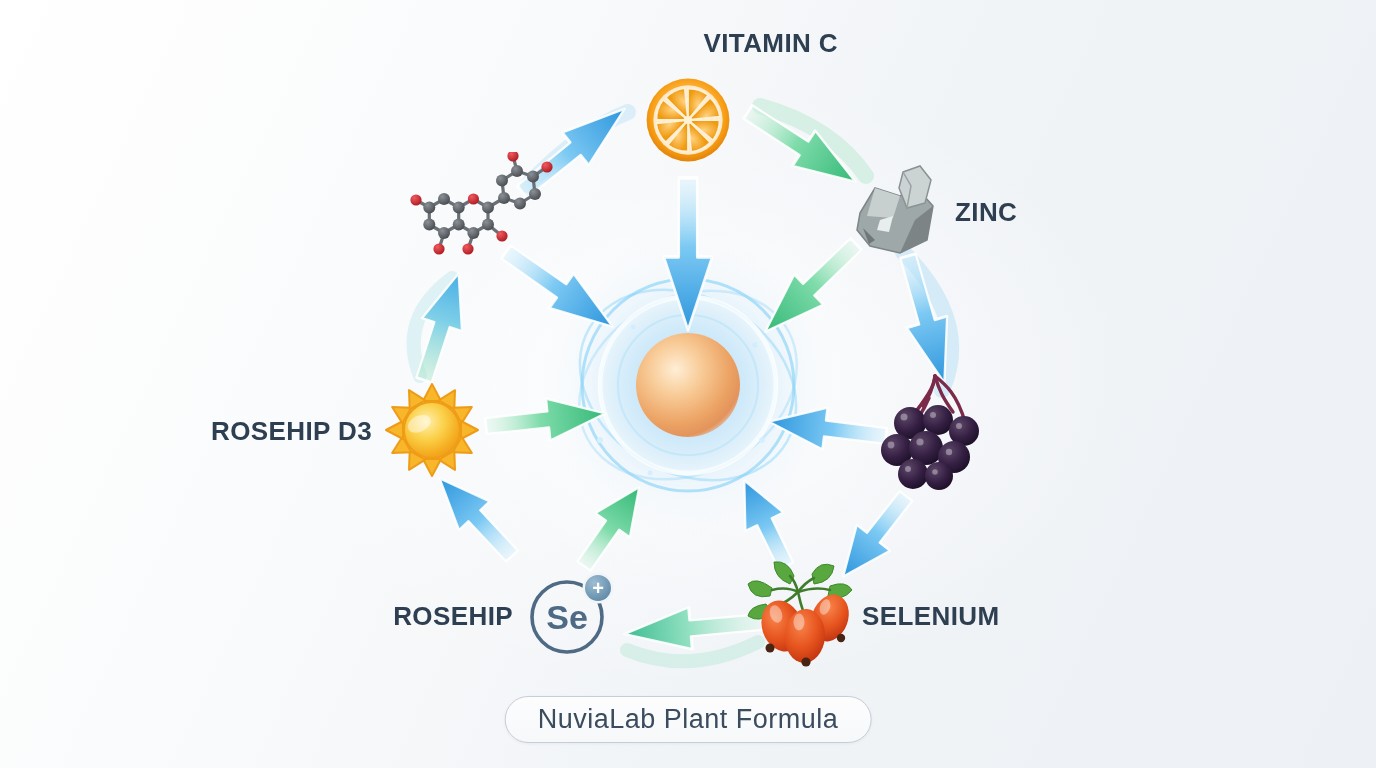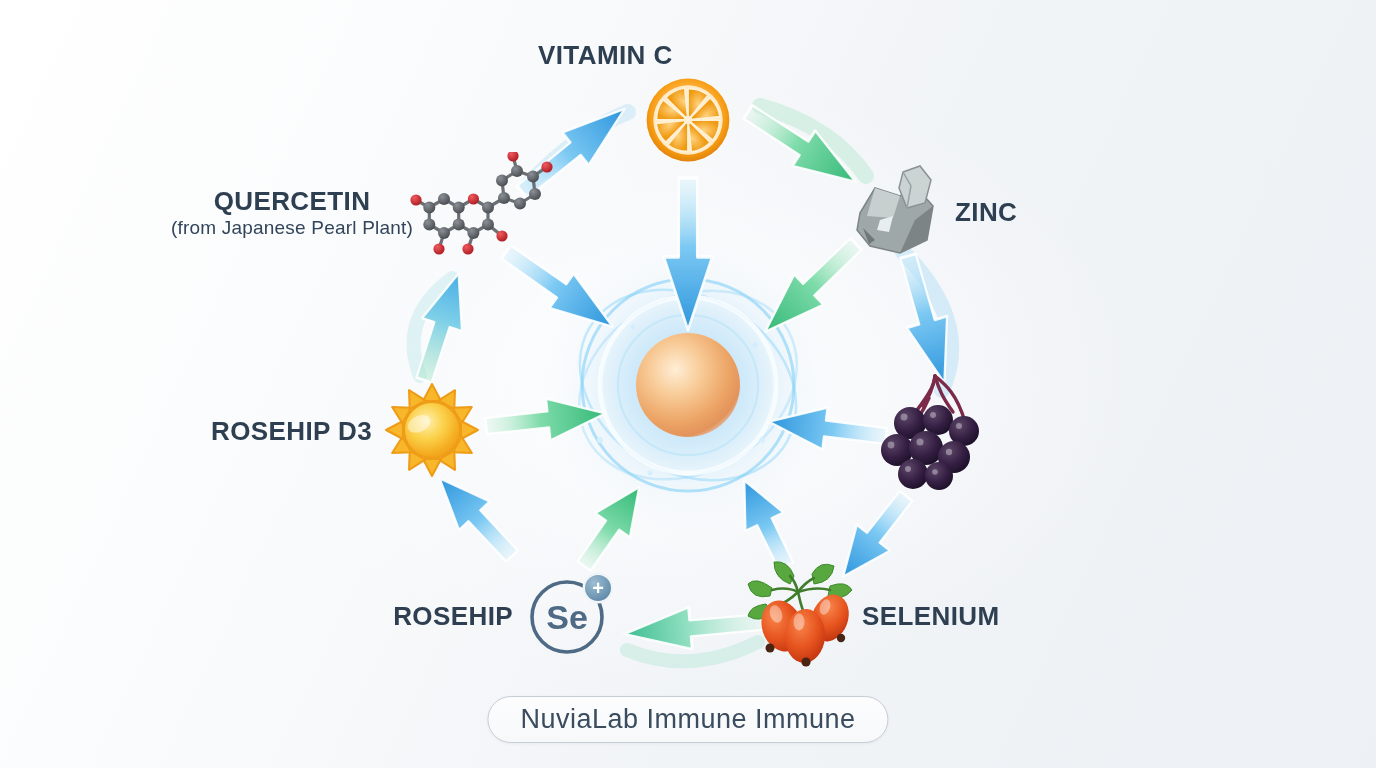--- a/index.html
+++ b/index.html
@@ -339,33 +339,29 @@
       <polygon points="0,-46 -9,-29 9,-29" transform="rotate(210)"></polygon>
       <polygon points="0,-46 -9,-29 9,-29" transform="rotate(240)"></polygon>
       <polygon points="0,-46 -9,-29 9,-29" transform="rotate(270)"></polygon>
       <polygon points="0,-46 -9,-29 9,-29" transform="rotate(300)"></polygon>
       <polygon points="0,-46 -9,-29 9,-29" transform="rotate(330)"></polygon>
     </g>
     <circle r="28" fill="url(#sunG)" stroke="#ef9d18" stroke-width="2"></circle>
     <ellipse cx="-9" cy="-11" rx="12" ry="8" fill="rgba(255,255,255,0.45)" transform="rotate(-25)"></ellipse>
   </svg>
 
-  <div class="lbl" style="left:538px;top:40px;width:300px;text-align:left">VITAMIN C</div>
-
-  <div class="abs" style="right:963px;top:186px;text-align:center">
-    <div class="lbl" style="position:static">QUERCETIN</div>
-    <div class="sublbl">(from Japanese Pearl Plant)</div>
+  <div class="lbl" style="left:538px;top:28px;width:300px;text-align:right">VITAMIN C</div>
+
+
+  <div class="lbl" style="left:955px;top:197px">ZINC</div>
+
+
+  <div class="lbl" style="left:862px;top:601px">SELENIUM</div>
+
+  <div class="lbl" style="right:863px;top:601px">ROSEHIP</div>
+
+  <div class="lbl" style="right:1004px;top:416px">ROSEHIP D3</div>
+
+  <div class="pill">
+    <span>NuviaLab Plant Formula</span>
   </div>
 
-  <div class="lbl" style="left:955px;top:197px">ZINC</div>
-
-
-  <div class="lbl" style="left:862px;top:601px">SELENIUM</div>
-
-  <div class="lbl" style="right:863px;top:601px">ROSEHIP</div>
-
-  <div class="lbl" style="right:1004px;top:416px">ROSEHIP D3</div>
-
-  <div class="pill">
-    <span>NuviaLab Immune Immune</span>
-  </div>
-
 </div>
 
 </body></html>

